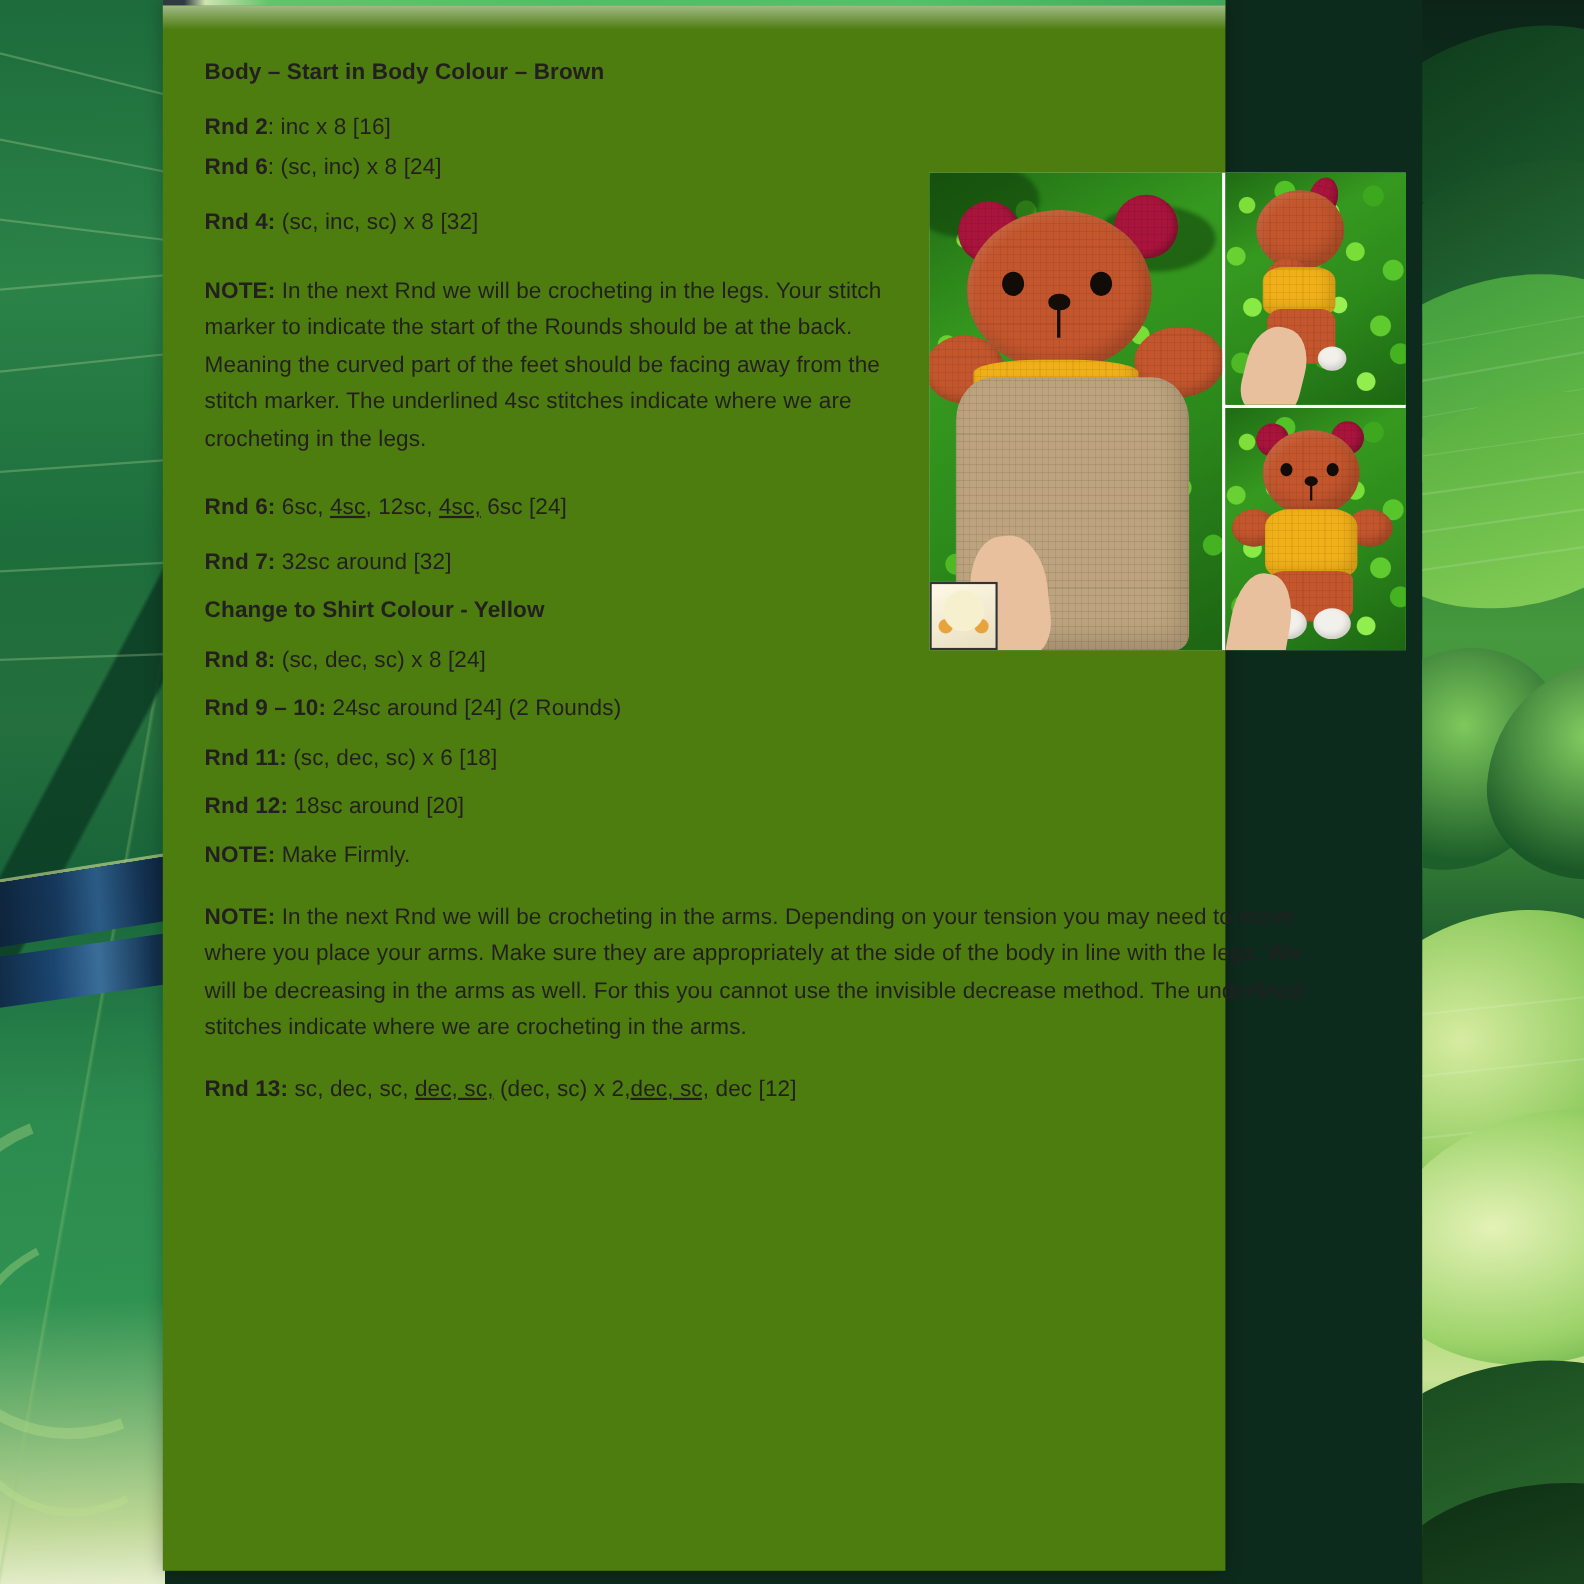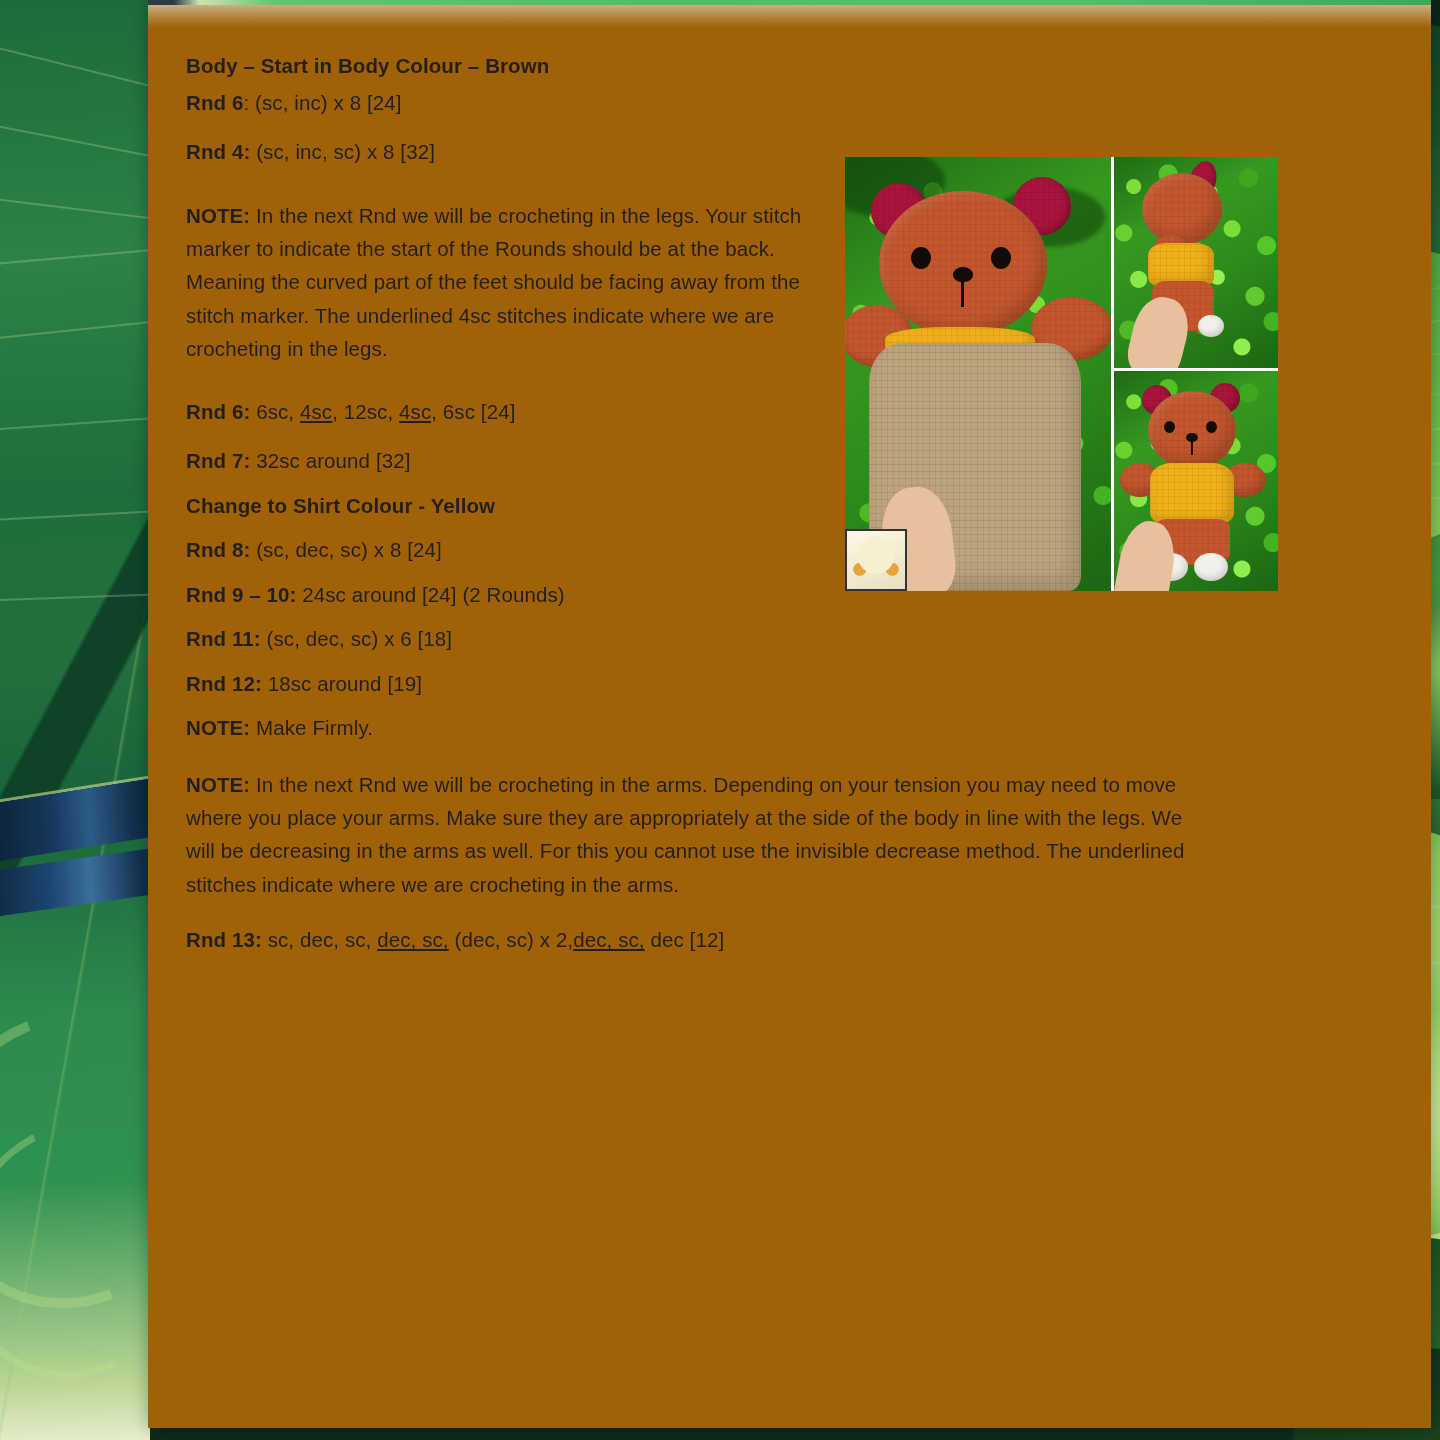--- a/index.html
+++ b/index.html
@@ -47,22 +47,22 @@
     background:linear-gradient(180deg,#0b2417 0%, #113521 12%, #1a4d2b 22%, #2f7a35 30%, #46993e 40%, #3f8f3a 50%, #1e5c2d 60%, #175027 66%, #59a847 72%, #9fd06a 80%, #c8e394 87%, #6fb352 93%, #19441f 97%, #0c2412 100%);
     overflow:hidden;
   }
   .leaf {
     position:absolute; border-radius:58% 42% 55% 45% / 60% 40% 60% 40%;
   }
   .leaf .rib { position:absolute; left:4%; right:4%; height:1.5px; background:rgba(255,255,255,.13); }
 
   
   #page {
-    position:absolute; left:148px; top:0; width:1283px; height:1428px;
-    background:#a16207;
+    position:absolute; left:148px; top:0; width:966px; height:1428px;
+    background:#4d7c0f;
     box-shadow:0 0 16px rgba(0,0,0,.30);
   }
   #topstrip {
     position:absolute; left:0; top:0; width:100%; height:5px;
     background:linear-gradient(90deg,#2e3942 0%, #2e3942 2%, #cfe3b0 4%, #63c46a 10%, #4fbf63 40%, #53c267 70%, #3ea85a 100%);
   }
   #topfade {
     position:absolute; left:0; top:5px; width:100%; height:22px;
     background:linear-gradient(180deg, rgba(232,238,232,.55) 0%, rgba(255,255,255,0) 100%);
   }
@@ -316,41 +316,42 @@
         <div class="bear hand" style="left:4px; top:150px; width:54px; height:100px; transform:rotate(10deg);"></div>
       </div>
     </div>
   </div>
 
   <div id="doc">
 
     <div class="p head">Body – Start in Body Colour – Brown</div>
 
 
+    <div class="p gap-md"><b>Rnd 2</b><span>: inc x 8 [16]</span></div>
 
     <div class="p gap-xs"><b>Rnd 6</b><span>: (sc, inc) x 8 [24]</span></div>
 
     <div class="p gap-md"><b>Rnd 4:</b><span> (sc, inc, sc) x 8 [32]</span></div>
 
 
     <div class="p note gap-lg"><b>NOTE:</b><span> In the next Rnd we will be crocheting in the legs. Your stitch marker to indicate the start of the Rounds should be at the back. Meaning the curved part of the feet should be facing away from the stitch marker. The underlined 4sc stitches indicate where we are crocheting in the legs.</span></div>
 
     <div class="p gap-lg"><b>Rnd 6:</b><span> 6sc, </span><u>4sc</u><span>, 12sc, </span><u>4sc,</u><span> 6sc [24]</span></div>
 
     <div class="p gap-md"><b>Rnd 7:</b><span> 32sc around [32]</span></div>
 
     <div class="p head gap-sm">Change to Shirt Colour - Yellow</div>
 
     <div class="p gap-sm"><b>Rnd 8:</b><span> (sc, dec, sc) x 8 [24]</span></div>
 
     <div class="p gap-sm"><b>Rnd 9 – 10:</b><span> 24sc around [24] (2 Rounds)</span></div>
 
     <div class="p gap-sm"><b>Rnd 11:</b><span> (sc, dec, sc) x 6 [18]</span></div>
 
-    <div class="p gap-sm"><b>Rnd 12:</b><span> 18sc around [19]</span></div>
+    <div class="p gap-sm"><b>Rnd 12:</b><span> 18sc around [20]</span></div>
 
     <div class="p gap-sm"><b>NOTE:</b><span> Make Firmly.</span></div>
 
     <div class="p note-wide gap-md"><b>NOTE:</b><span> In the next Rnd we will be crocheting in the arms. Depending on your tension you may need to move where you place your arms. Make sure they are appropriately at the side of the body in line with the legs.  We will be decreasing in the arms as well. For this you cannot use the invisible decrease method. The underlined stitches indicate where we are crocheting in the arms.</span></div>
 
     <div class="p gap-md"><b>Rnd 13:</b><span> sc, dec, sc, </span><u>dec, sc,</u><span> (dec, sc) x 2,</span><u>dec, sc,</u><span> dec [12]</span></div>
 
   </div>
 </div>
 

